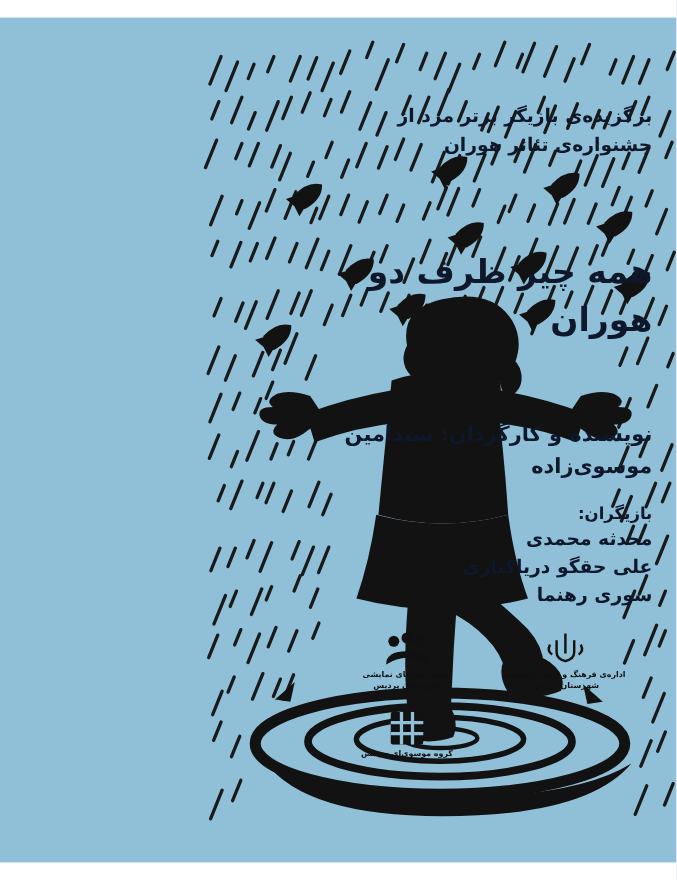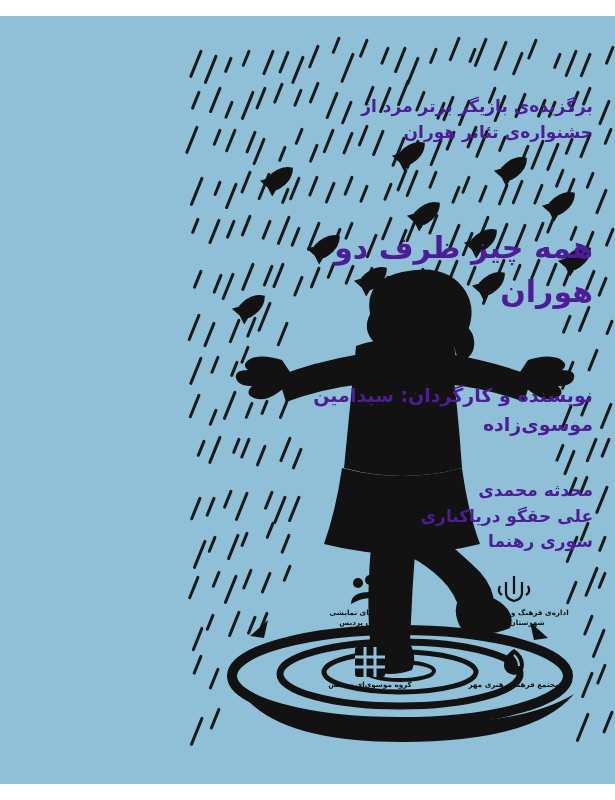--- a/index.html
+++ b/index.html
@@ -36,21 +36,21 @@
     position: absolute;
     width: 3px;
     background: #1a1a1a;
     transform-origin: top center;
     transform: rotate(22deg);
     border-radius: 2px;
   }
   
   .txt {
     position: absolute;
-    color: #4c1d95;
+    color: #0f172a;
     text-align: right;
     direction: rtl;
     line-height: 1.5;
     font-weight: bold;
   }
   .festival {
     right: 22px;
     top: 78px;
     width: 300px;
     font-size: 17px;
@@ -500,20 +500,21 @@
 
         <path d="M370 298 q-6 -34 32 -42 q46 -10 64 20 q10 18 2 38 q-4 10 -14 16 q4 14 -4 22 q-10 8 -20 0 q-4 -10 0 -18 q-34 10 -56 -8 q-12 -12 -4 -28 z"></path>
         <path d="M452 306 q20 2 22 18 q2 16 -14 22 q-10 -18 -8 -40 z"></path>
         <rect x="372" y="292" width="70" height="10" rx="5"></rect>
       </g>
     </svg>
 
     <div class="txt festival">برگزیده‌ی بازیگر برتر مرد از جشنواره‌ی تئاتر هوران</div>
     <div class="txt title">همه چیز ظرف دو هوران</div>
     <div class="txt credits">نویسنده و کارگردان: سیدامین موسوی‌زاده</div>
+    <div class="txt cast-label">بازیگران:</div>
     <div class="txt cast" style="white-space: pre-line;">محدثه محمدی
 علی حقگو دریاکناری
 سوری رهنما</div>
 
     <div class="logos">
       <div class="logo-row">
         <div class="logo">
           <div class="logo-mark">
             <svg width="44" height="30" viewBox="0 0 44 30" aria-hidden="true">
               <g fill="#111">
@@ -549,29 +550,18 @@
               <g fill="#111">
                 <rect x="0" y="0" width="30" height="30" rx="3"></rect>
               </g>
               <g stroke="#8fc0d8" stroke-width="3">
                 <path d="M10 0 v30 M20 0 v30 M0 10 h30 M0 20 h30"></path>
               </g>
             </svg>
           </div>
           <div class="logo-cap" style="white-space: pre-line;">گروه موسوی‌ای سیمس</div>
         </div>
-        <div class="logo">
-          <div class="logo-mark">
-            <svg width="34" height="30" viewBox="0 0 34 30" aria-hidden="true">
-              <g fill="#111">
-                <path d="M17 2 q10 6 10 16 q0 8 -10 10 q-10 -2 -10 -10 q0 -10 10 -16 z"></path>
-              </g>
-              <path d="M17 8 q5 5 5 11" fill="none" stroke="#8fc0d8" stroke-width="2"></path>
-            </svg>
-          </div>
-          <div class="logo-cap" style="white-space: pre-line;">مجتمع فرهنگی هنری مهر</div>
-        </div>
       </div>
     </div>
 
 
   </div>
 </div>
 
 </body></html>

